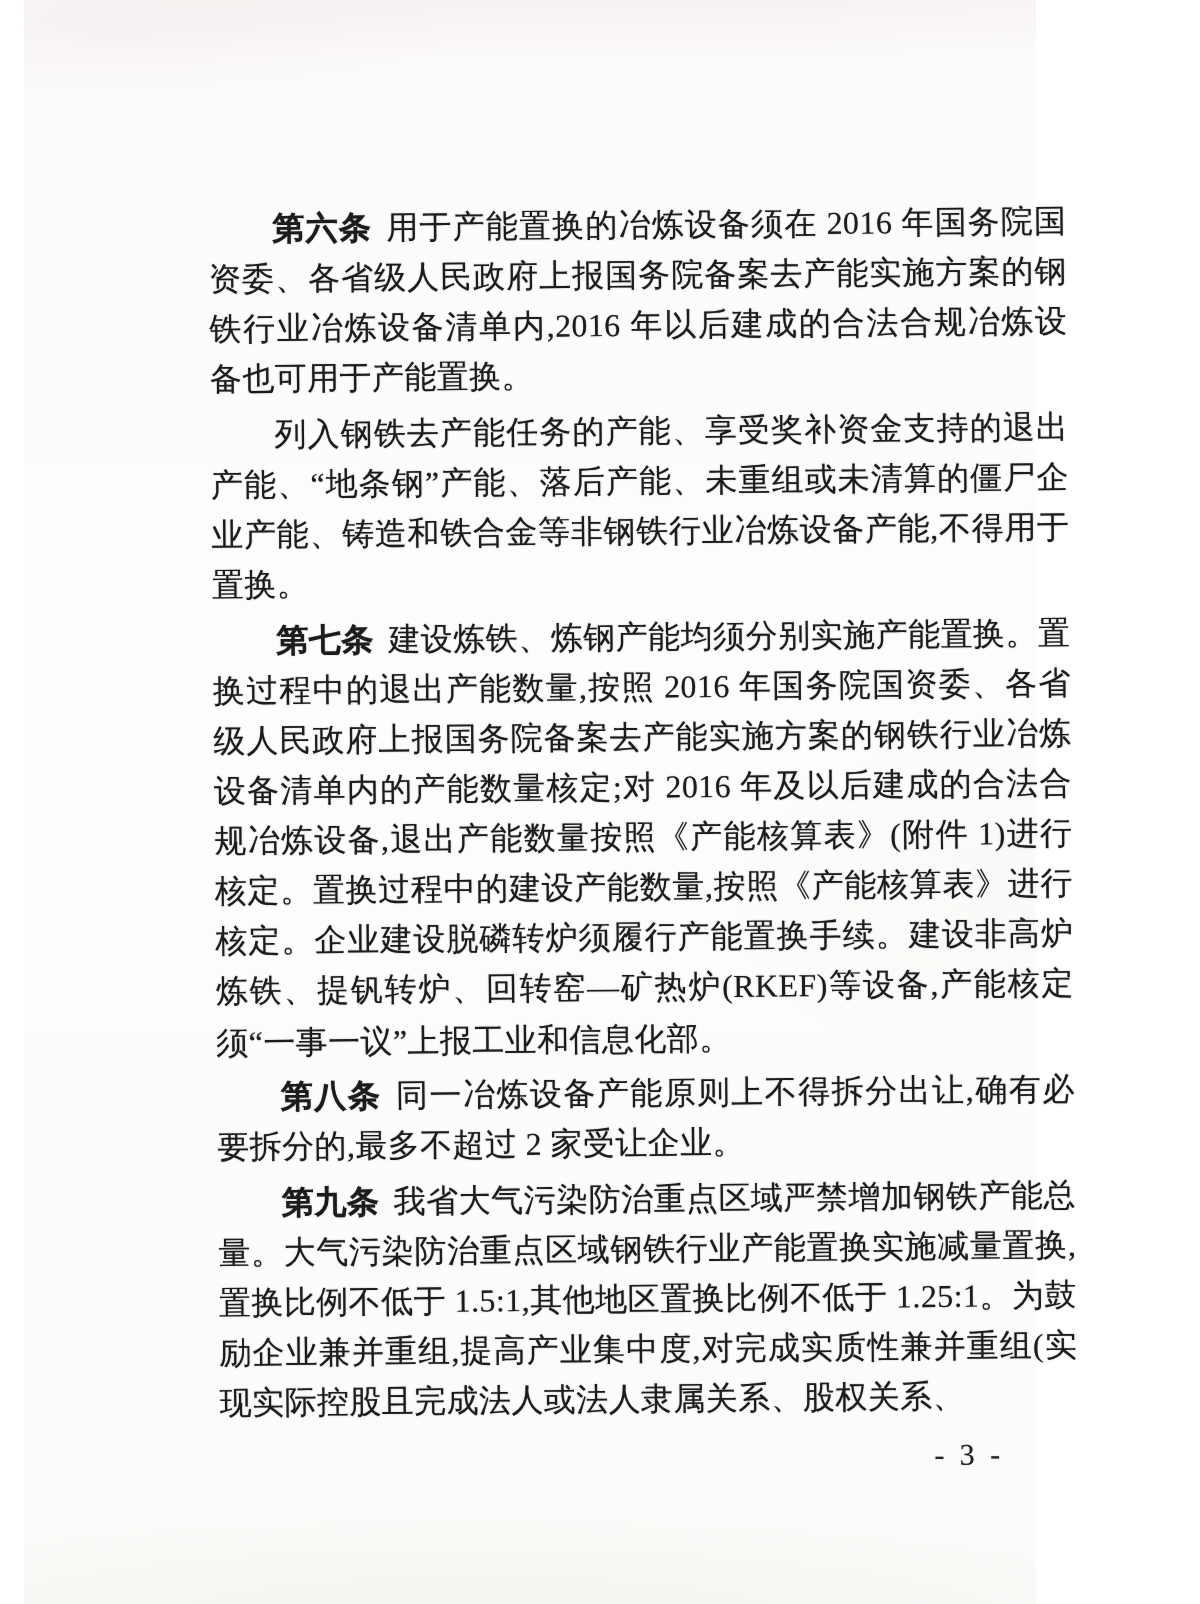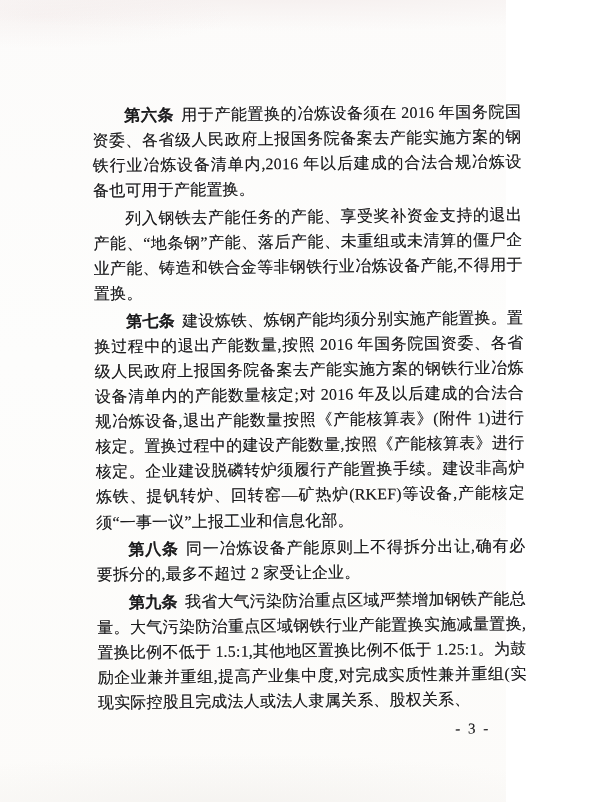--- a/index.html
+++ b/index.html
@@ -9,21 +9,21 @@
   }
   body {
     width: 600px;
     height: 802px;
     overflow: hidden;
     font-family: "Liberation Serif", "DejaVu Serif", serif;
   }
   
   .sheet {
     position: absolute;
-    left: 0; top: 0;
+    left: 12px; top: 0;
     width: 506px; height: 802px;
     background:
       radial-gradient(ellipse 620px 55px at 58% -10px, rgba(213,184,184,0.20), rgba(213,184,184,0) 75%),
       radial-gradient(ellipse 240px 40px at 8% 2%,   rgba(216,190,190,0.12), rgba(216,190,190,0) 80%),
       radial-gradient(ellipse 520px 75px at 45% 812px, rgba(204,197,190,0.16), rgba(204,197,190,0) 78%),
       radial-gradient(ellipse 200px 120px at 99% 55%, rgba(210,205,200,0.07), rgba(210,205,200,0) 80%),
       linear-gradient(180deg, #fcfbfa 0%, #fdfdfc 45%, #fcfbf9 100%);
   }
   
   .rotated {

